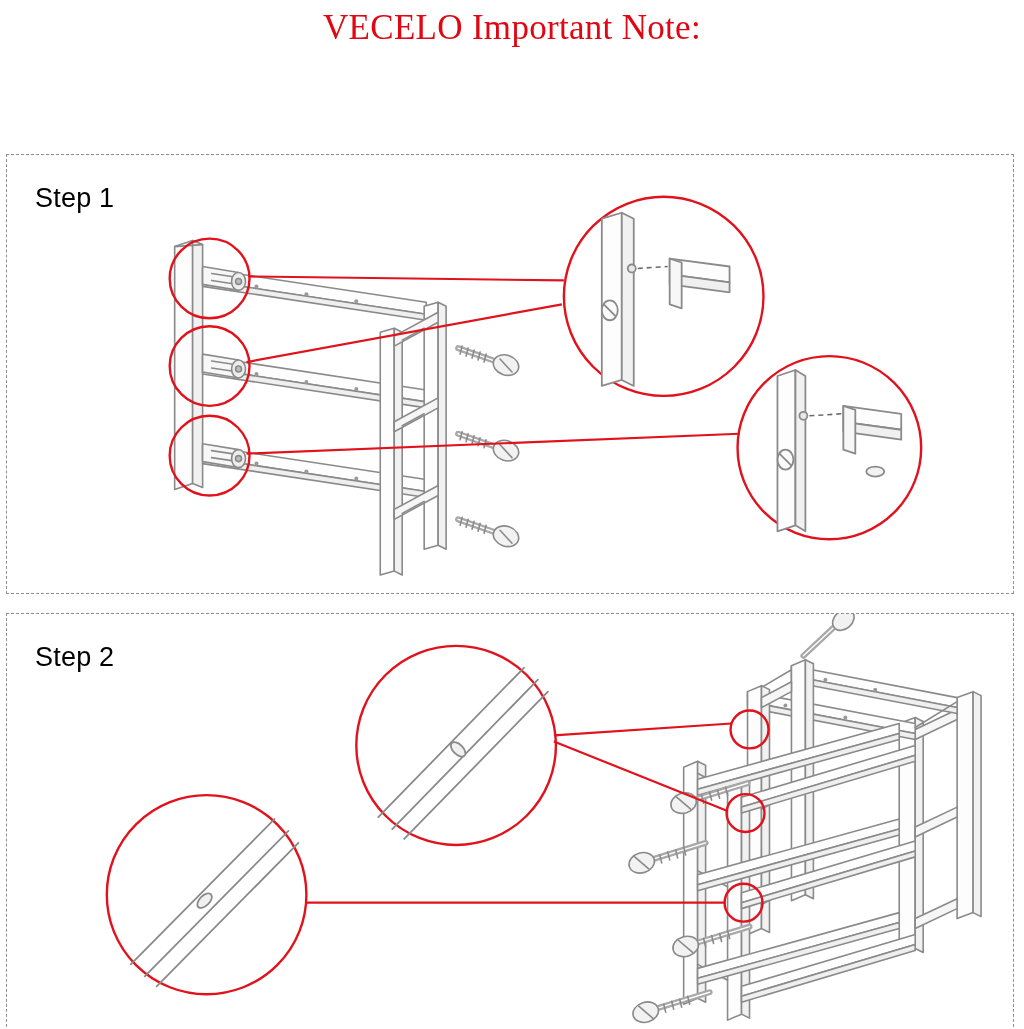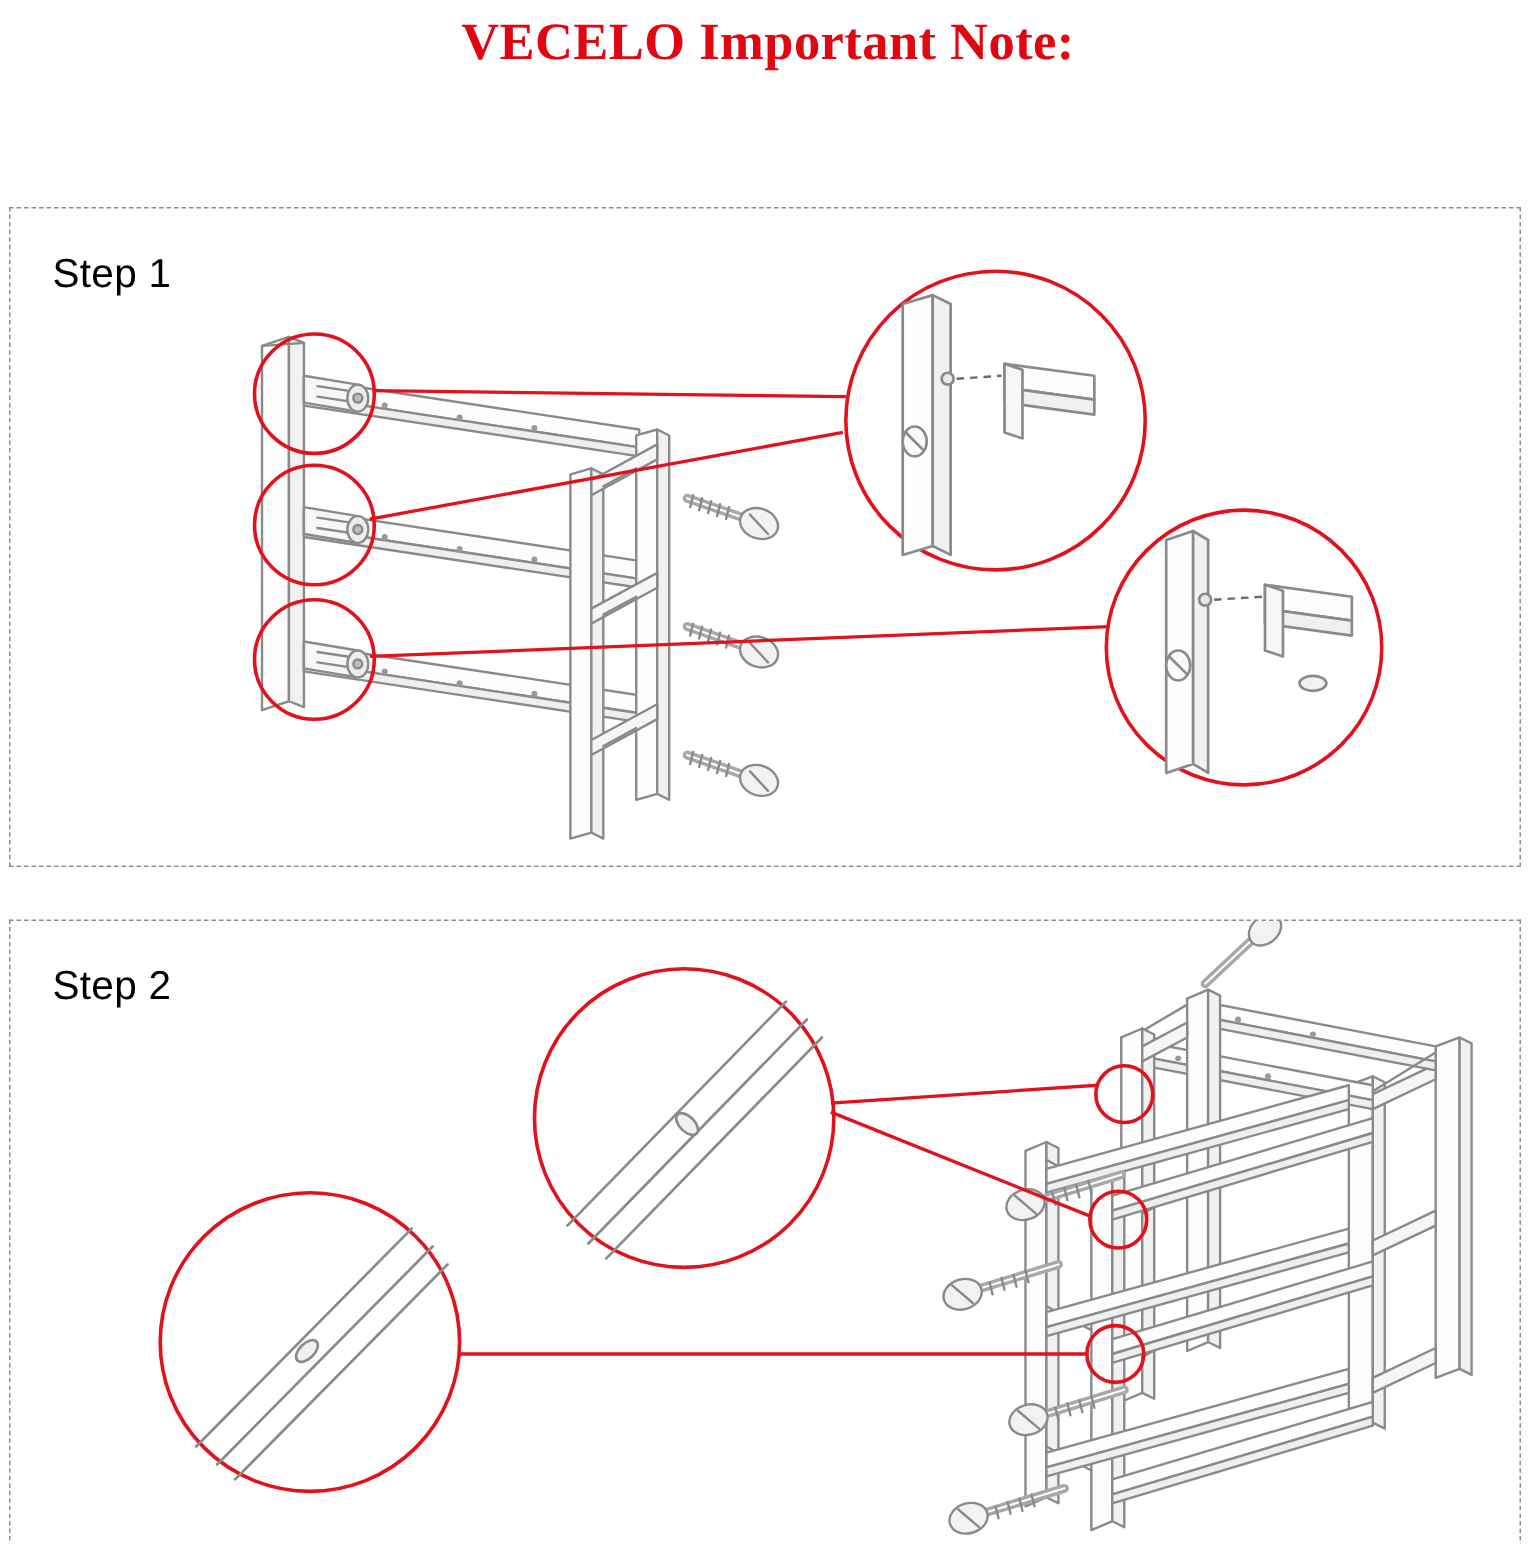--- a/index.html
+++ b/index.html
@@ -23,21 +23,21 @@
   .title-block {
     position: absolute;
     top: 0;
     left: 0;
     width: 1024px;
     text-align: center;
     padding-top: 6px;
   }
   .title-line-1 {
     font-family: "Liberation Serif", serif;
-    font-weight: bold;
+    font-weight: normal;
     font-size: 35px;
     color: #e00713;
     letter-spacing: 0.3px;
     line-height: 44px;
   }
   .title-line-2 {
     font-family: "Liberation Sans", sans-serif;
     font-weight: bold;
     font-size: 35px;
     color: #e00713;
@@ -45,21 +45,21 @@
     letter-spacing: -0.2px;
   }
   .step-box {
     position: absolute;
     left: 6px;
     width: 1008px;
     border: 1px dashed #8e8e8e;
     box-sizing: border-box;
     background: #fff;
   }
-  #step1-box { top: 138px; height: 440px; }
+  #step1-box { top: 154px; height: 440px; }
   #step2-box { top: 613px; height: 434px; }
   .step-label {
     position: absolute;
     font-size: 27px;
     font-family: "Liberation Sans", sans-serif;
     color: #000;
     left: 28px;
     top: 28px;
     letter-spacing: 0.2px;
   }

